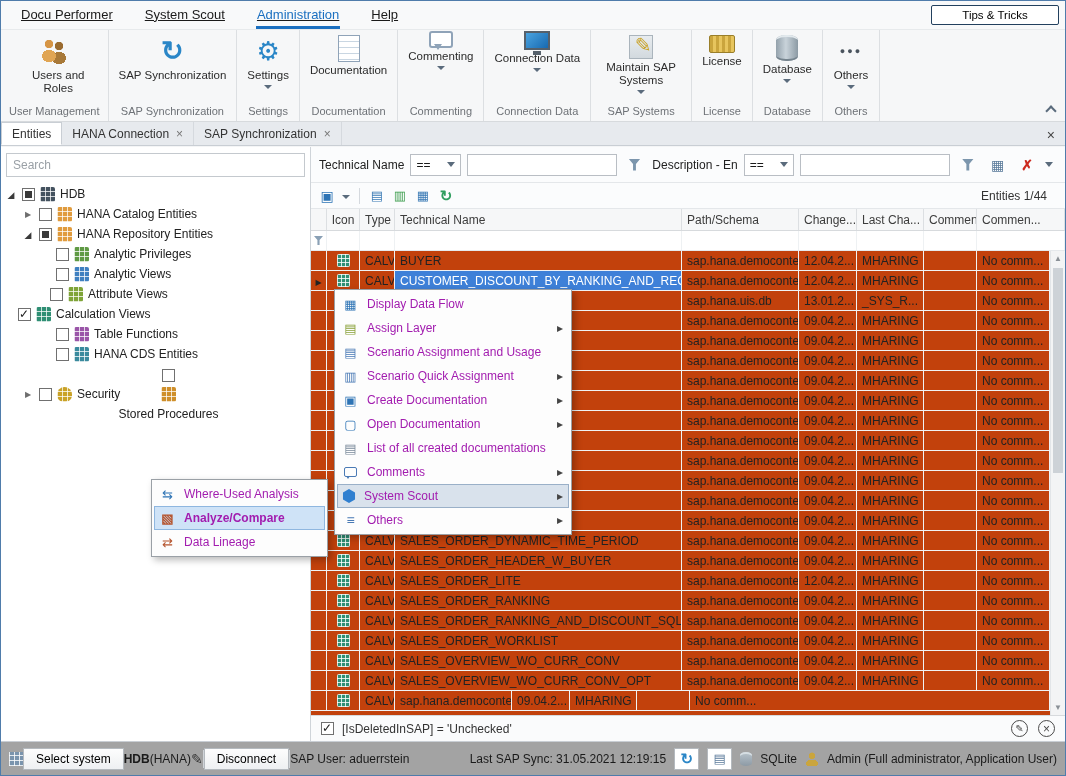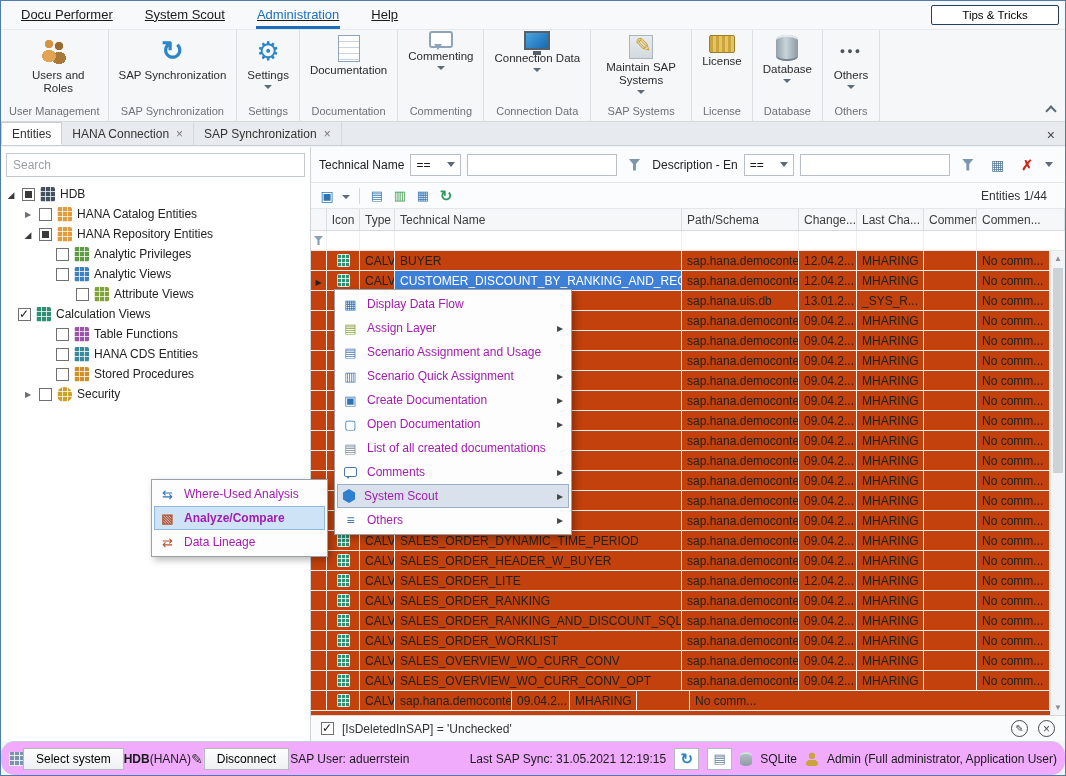--- a/index.html
+++ b/index.html
@@ -147,21 +147,21 @@
 
   
   .bfilter { height:26px; border-top:1px solid #d7dadd; background:#fafbfc; display:flex; align-items:center; gap:8px; padding:0 10px; }
   .bexpr { color:#333; }
   .bicons { margin-left:auto; display:flex; gap:10px; align-items:center; }
   .circ { width:17px; height:17px; border:1.5px solid #4a4a4a; border-radius:50%; display:flex; align-items:center; justify-content:center; color:#4a4a4a; }
   .circ-edit::before { content:"✎"; font-size:10px; }
   .circ-close::before { content:"×"; font-size:12px; line-height:1; }
 
   
-  .statusbar { position:absolute; left:0; right:0; bottom:0; height:34px; border-top:1px solid #c9ced4; background:#f0abfc; display:flex; align-items:center; padding:0 8px;border-radius:14px; }
+  .statusbar { position:absolute; left:0; right:0; bottom:0; height:34px; border-top:1px solid #c9ced4; background:#a3a3a3; display:flex; align-items:center; padding:0 8px; }
   .sbtn { border:1px solid #b4b9be; background:linear-gradient(#fdfdfd,#eef0f2); padding:3px 12px; font-family:inherit; font-size:12px; }
   .sbold { font-weight:bold; }
   .ssep { width:1px; height:18px; background:#d0d4d8; }
   .sys-grid-icon { width:14px; height:14px; background-color:#7a94ad;
     background-image:repeating-linear-gradient(90deg,rgba(255,255,255,.8) 0 1px,rgba(0,0,0,0) 1px 5px),
                      repeating-linear-gradient(0deg,rgba(255,255,255,.8) 0 1px,rgba(0,0,0,0) 1px 5px); }
   .conn-edit::before { content:"✎"; font-size:14px; color:#333; }
   .sright { margin-left:auto; display:flex; align-items:center; gap:8px; }
   .sico-btn { width:25px; height:22px; border:1px solid #b4b9be; background:#fff; display:flex; align-items:center; justify-content:center; }
   .sync-icon::before { content:"↻"; color:#2a86c7; font-weight:bold; font-size:15px; }
@@ -376,21 +376,21 @@
             <span class="tlabel">Analytic Privileges</span>
           </div>
 
           <div class="titem" style="padding-left: 38px;">
             <span class="texp none"></span>
             <span class="cb unchecked"></span>
             <span class="tico analytic-views-icon"></span>
             <span class="tlabel">Analytic Views</span>
           </div>
 
-          <div class="titem" style="padding-left: 58px;">
+          <div class="titem" style="padding-left: 32px;">
             <span class="texp none"></span>
             <span class="cb unchecked"></span>
             <span class="tico attribute-views-icon"></span>
             <span class="tlabel">Attribute Views</span>
           </div>
 
           <div class="titem" style="">
             <span class="texp none"></span>
             <span class="cb checked"></span>
             <span class="tico calculation-views-icon"></span>
@@ -404,21 +404,21 @@
             <span class="tlabel">Table Functions</span>
           </div>
 
           <div class="titem" style="padding-left: 38px;">
             <span class="texp none"></span>
             <span class="cb unchecked"></span>
             <span class="tico cds-entities-icon"></span>
             <span class="tlabel">HANA CDS Entities</span>
           </div>
 
-          <div class="titem" style="padding-left: 38px;">
+          <div class="titem" style="padding-left: 26px; flex-direction: column;">
             <span class="texp none"></span>
             <span class="cb unchecked"></span>
             <span class="tico stored-procedures-icon"></span>
             <span class="tlabel">Stored Procedures</span>
           </div>
 
           <div class="titem" style="padding-left: 21px;">
             <span class="texp collapsed"></span>
             <span class="cb unchecked"></span>
             <span class="tico security-icon"></span>

